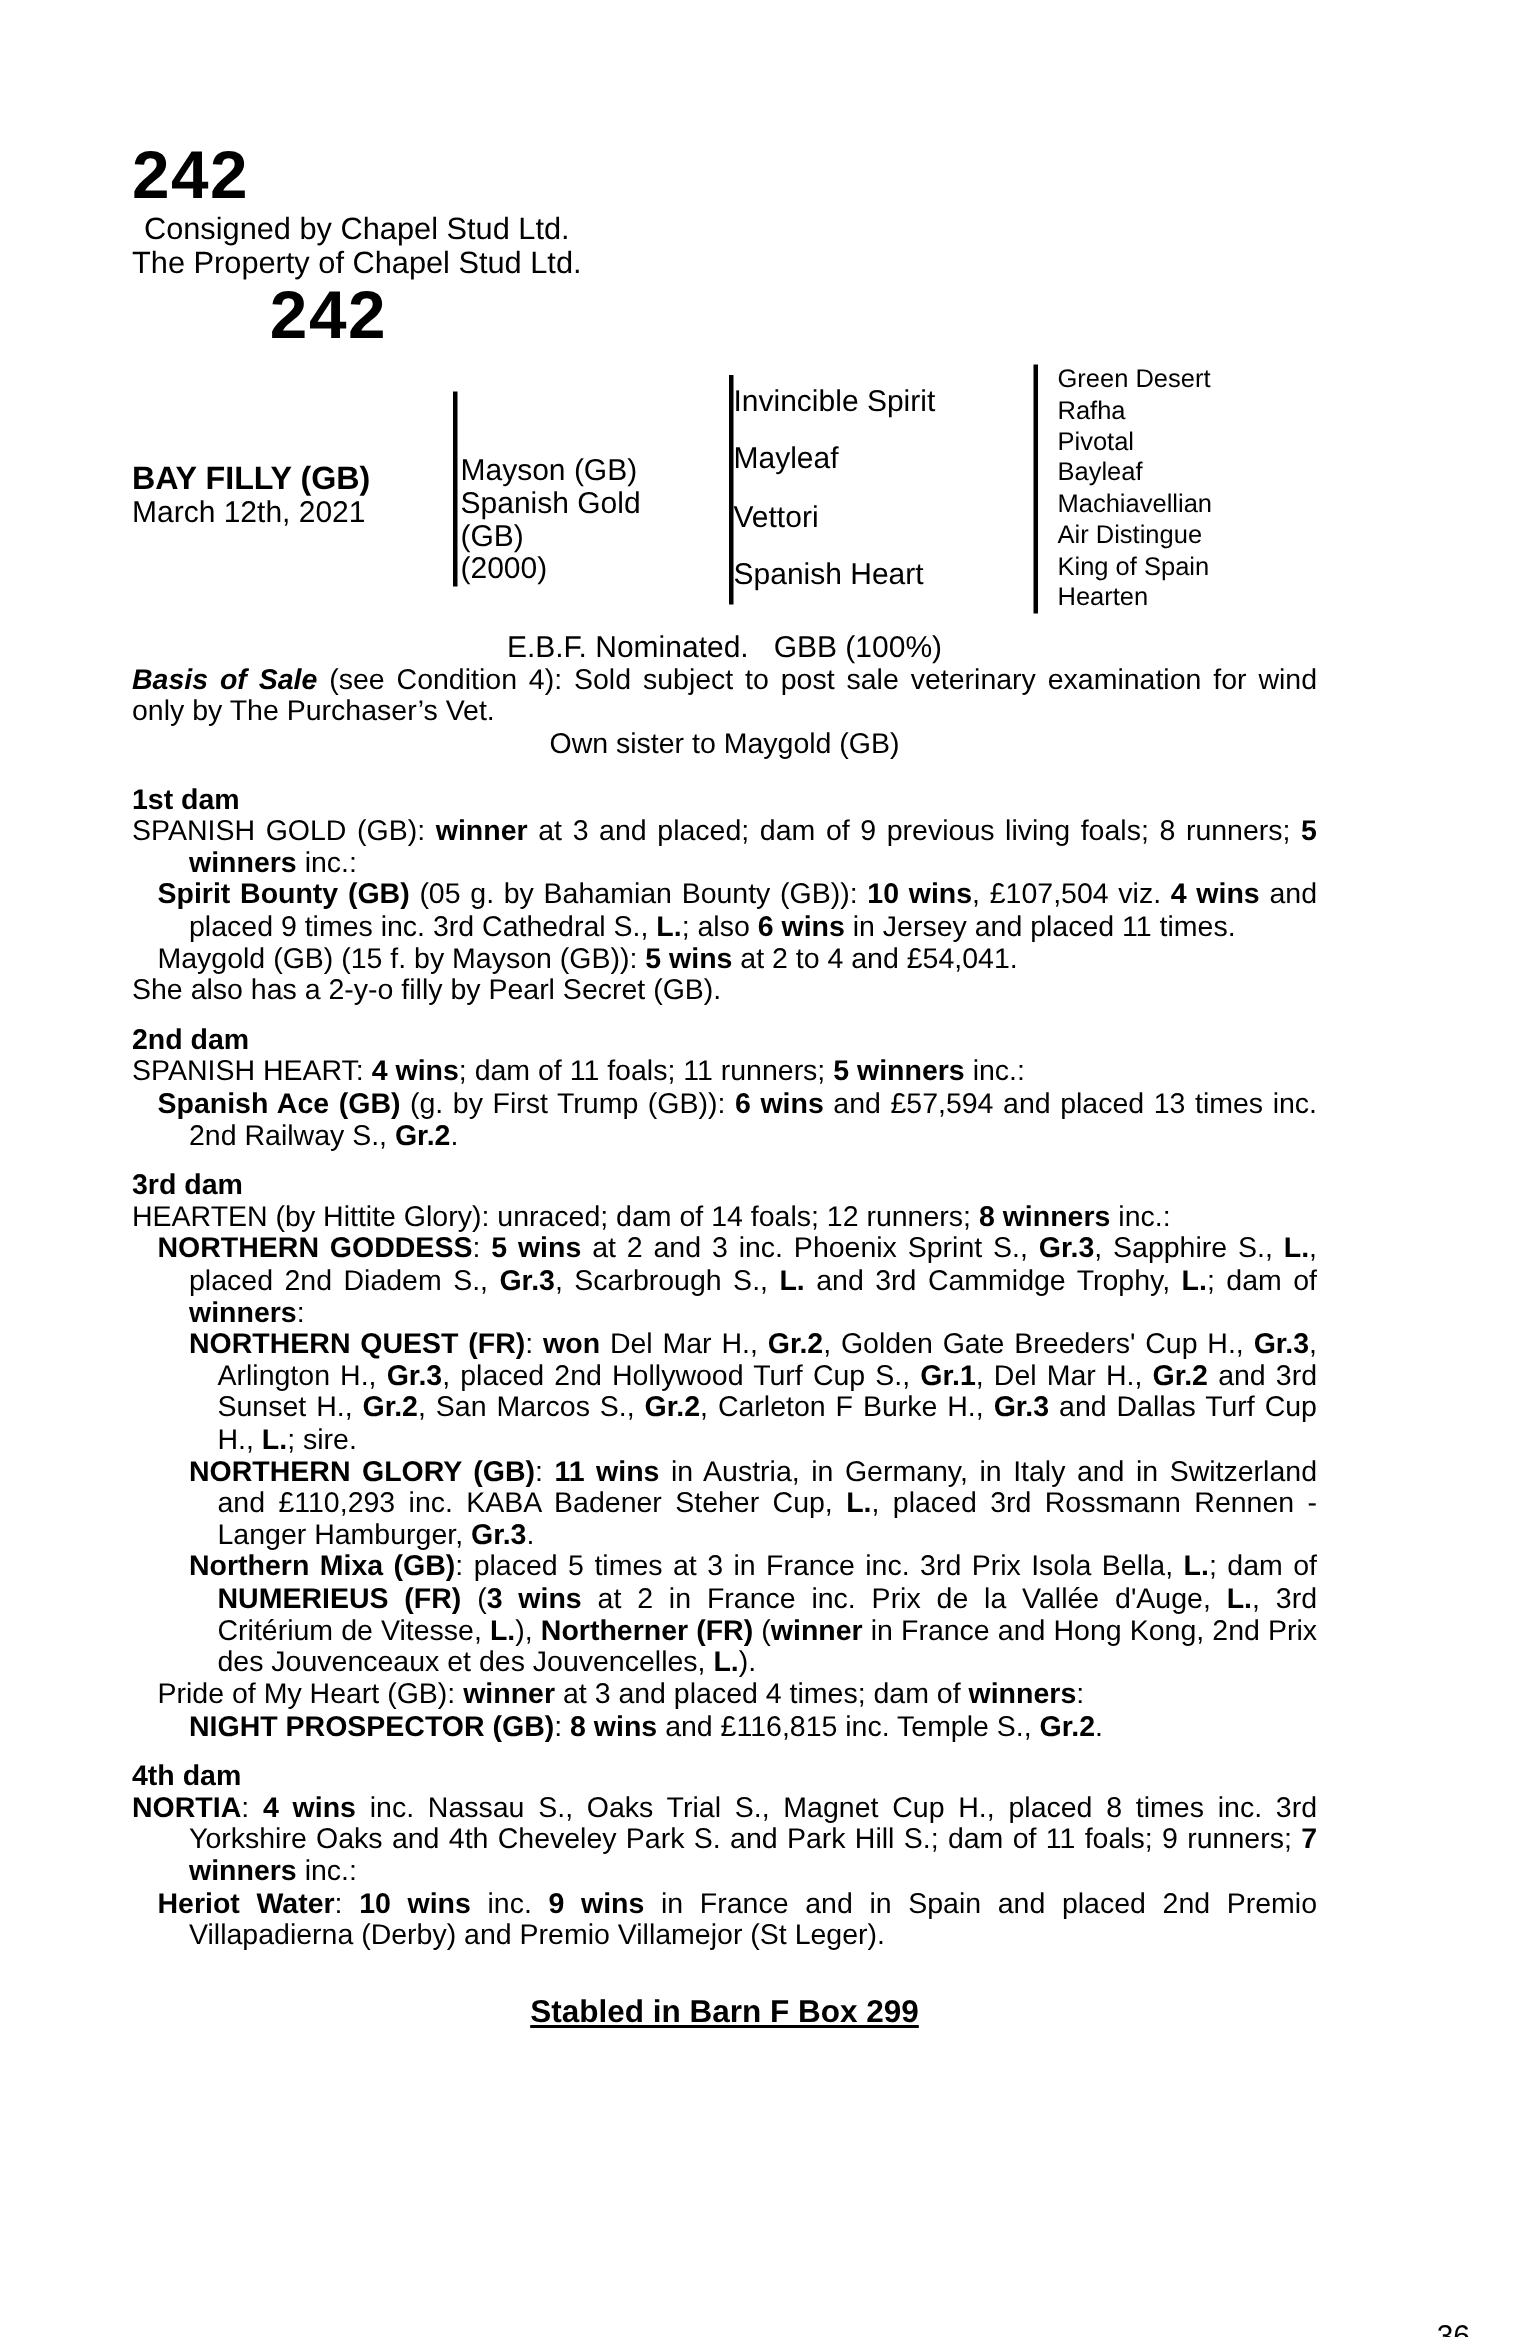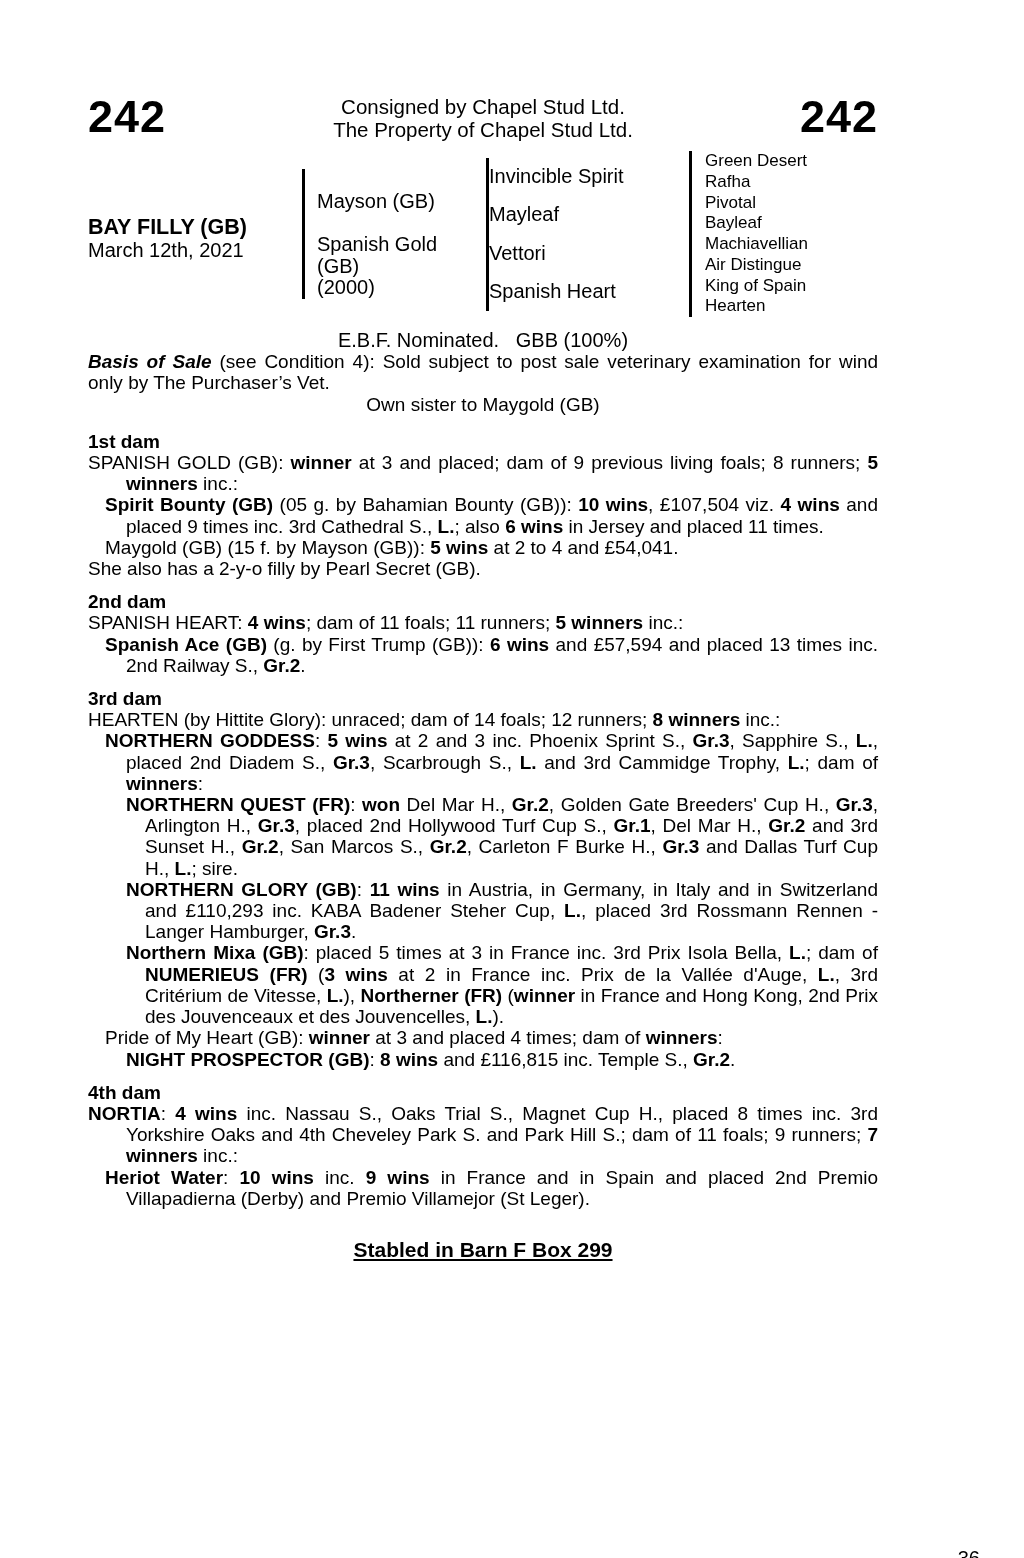--- a/index.html
+++ b/index.html
@@ -7,34 +7,34 @@
     width: 1024px; height: 1558px; position: relative;
     font-family: "Liberation Sans", sans-serif; color: #000;
     overflow: hidden;
   }
   .content { position: absolute; left: 88px; top: 0; width: 790px; }
 
   .b { font-weight: bold; }
   .i { font-style: italic; }
 
   
-  .header-row { display: flex; margin-top: 94px; align-items: flex-start; }
+  .header-row { display: flex; margin-top: 94px; align-items: flex-start; flex-direction: column; }
   .lot { font-size: 45px; font-weight: bold; line-height: 46px; width: 170px; letter-spacing: 1px; }
   .lot-right { text-align: right; }
   .consignor { flex: 1; text-align: center; font-size: 20.5px; line-height: 23px; padding-top: 1px; }
   .vat { text-align: right; font-size: 20px; line-height: 23px; margin-top: 18px; }
 
   
   .ped { display: flex; height: 168px; margin-top: 9px; align-items: center; font-size: 20px; }
   .ped-col0 { width: 214px; padding-top: 10px; }
   .ped-name { font-size: 21.5px; font-weight: bold; line-height: 23px; }
   .ped-dob  { font-size: 20px; line-height: 23px; }
   .gen { border-left: 3px solid #000; align-self: center; display: flex; flex-direction: column; box-sizing: border-box; }
   .gen1 { width: 184px; height: 130px; }
-  .gen1 .cell { flex: 1; display: flex; flex-direction: column; justify-content: center; padding-left: 12px; line-height: 21.7px; }
+  .gen1 .cell { flex: 1; display: flex; flex-direction: column; justify-content: flex-end; padding-left: 2px; line-height: 21.7px; }
   .gen2 { width: 203px; height: 153px; }
   .gen2 .cell { flex: 1; display: flex; align-items: center; }
   .gen3 { width: 186px; height: 166px; justify-content: space-between; padding-left: 13px; font-size: 17px; }
   .gen3 div { line-height: 20.75px; }
 
   
   .ebf { text-align: center; font-size: 20px; font-weight: normal; line-height: 21.2px; margin-top: 12px; }
   .para { font-size: 19px; line-height: 21.2px; text-align: justify; margin: 0; }
   .own-sister { text-align: center; font-size: 19px; line-height: 21.2px; }
 

